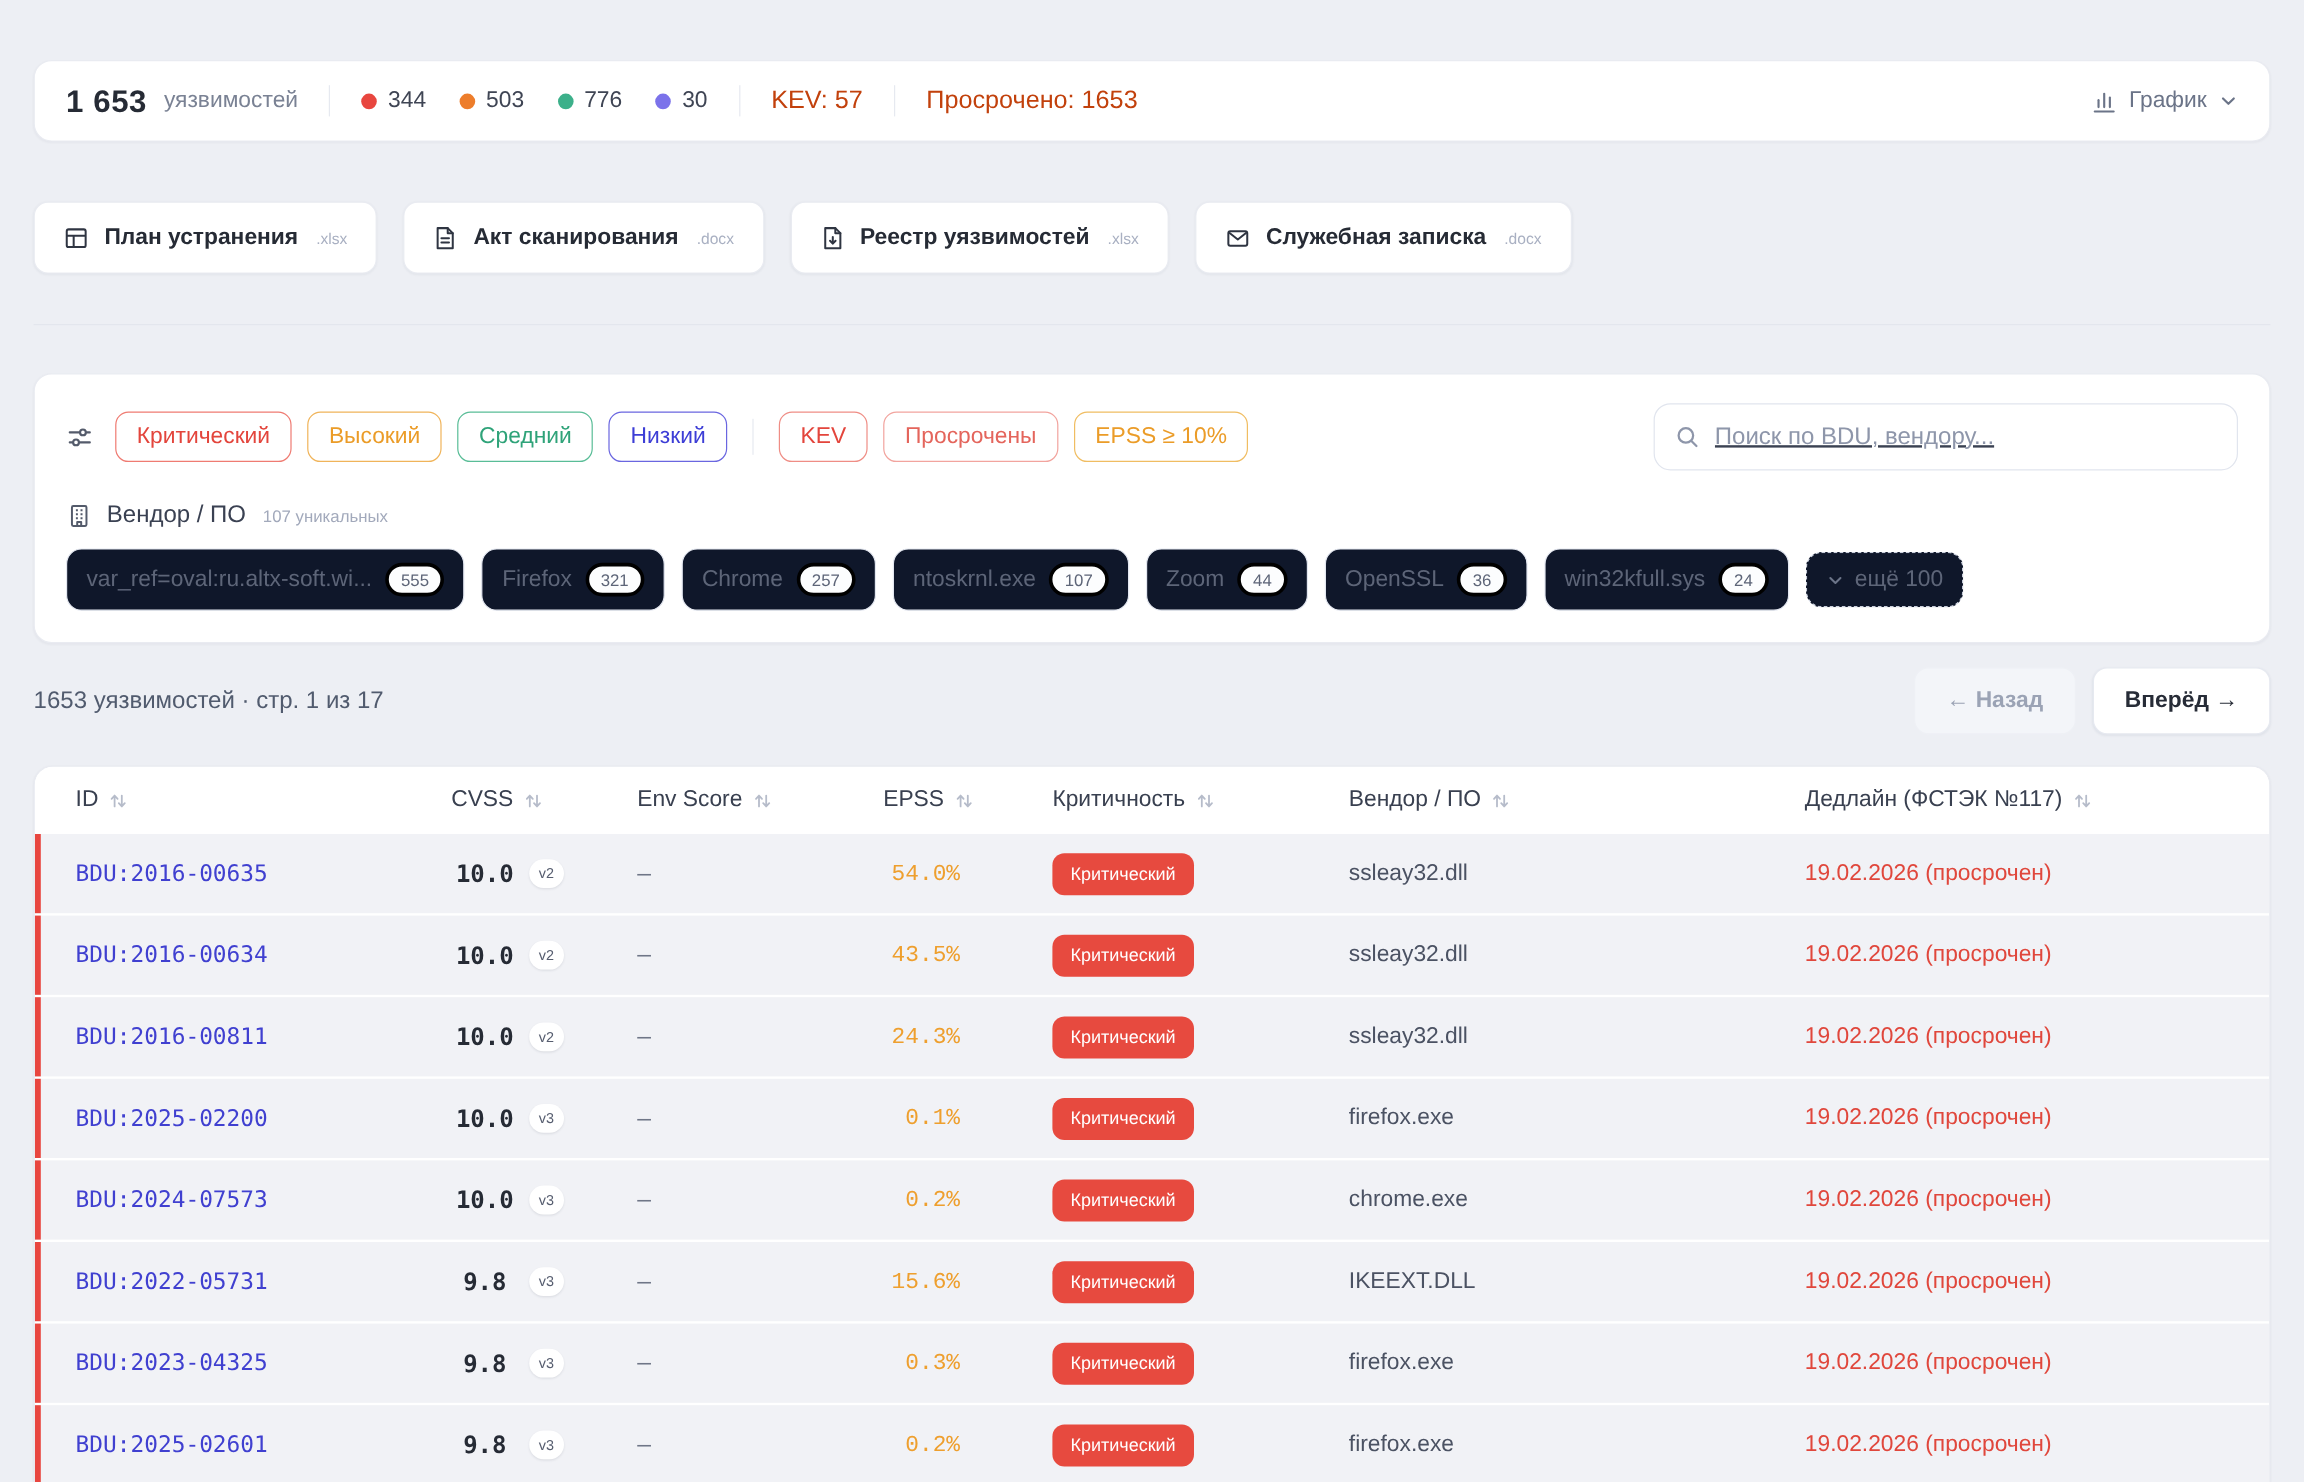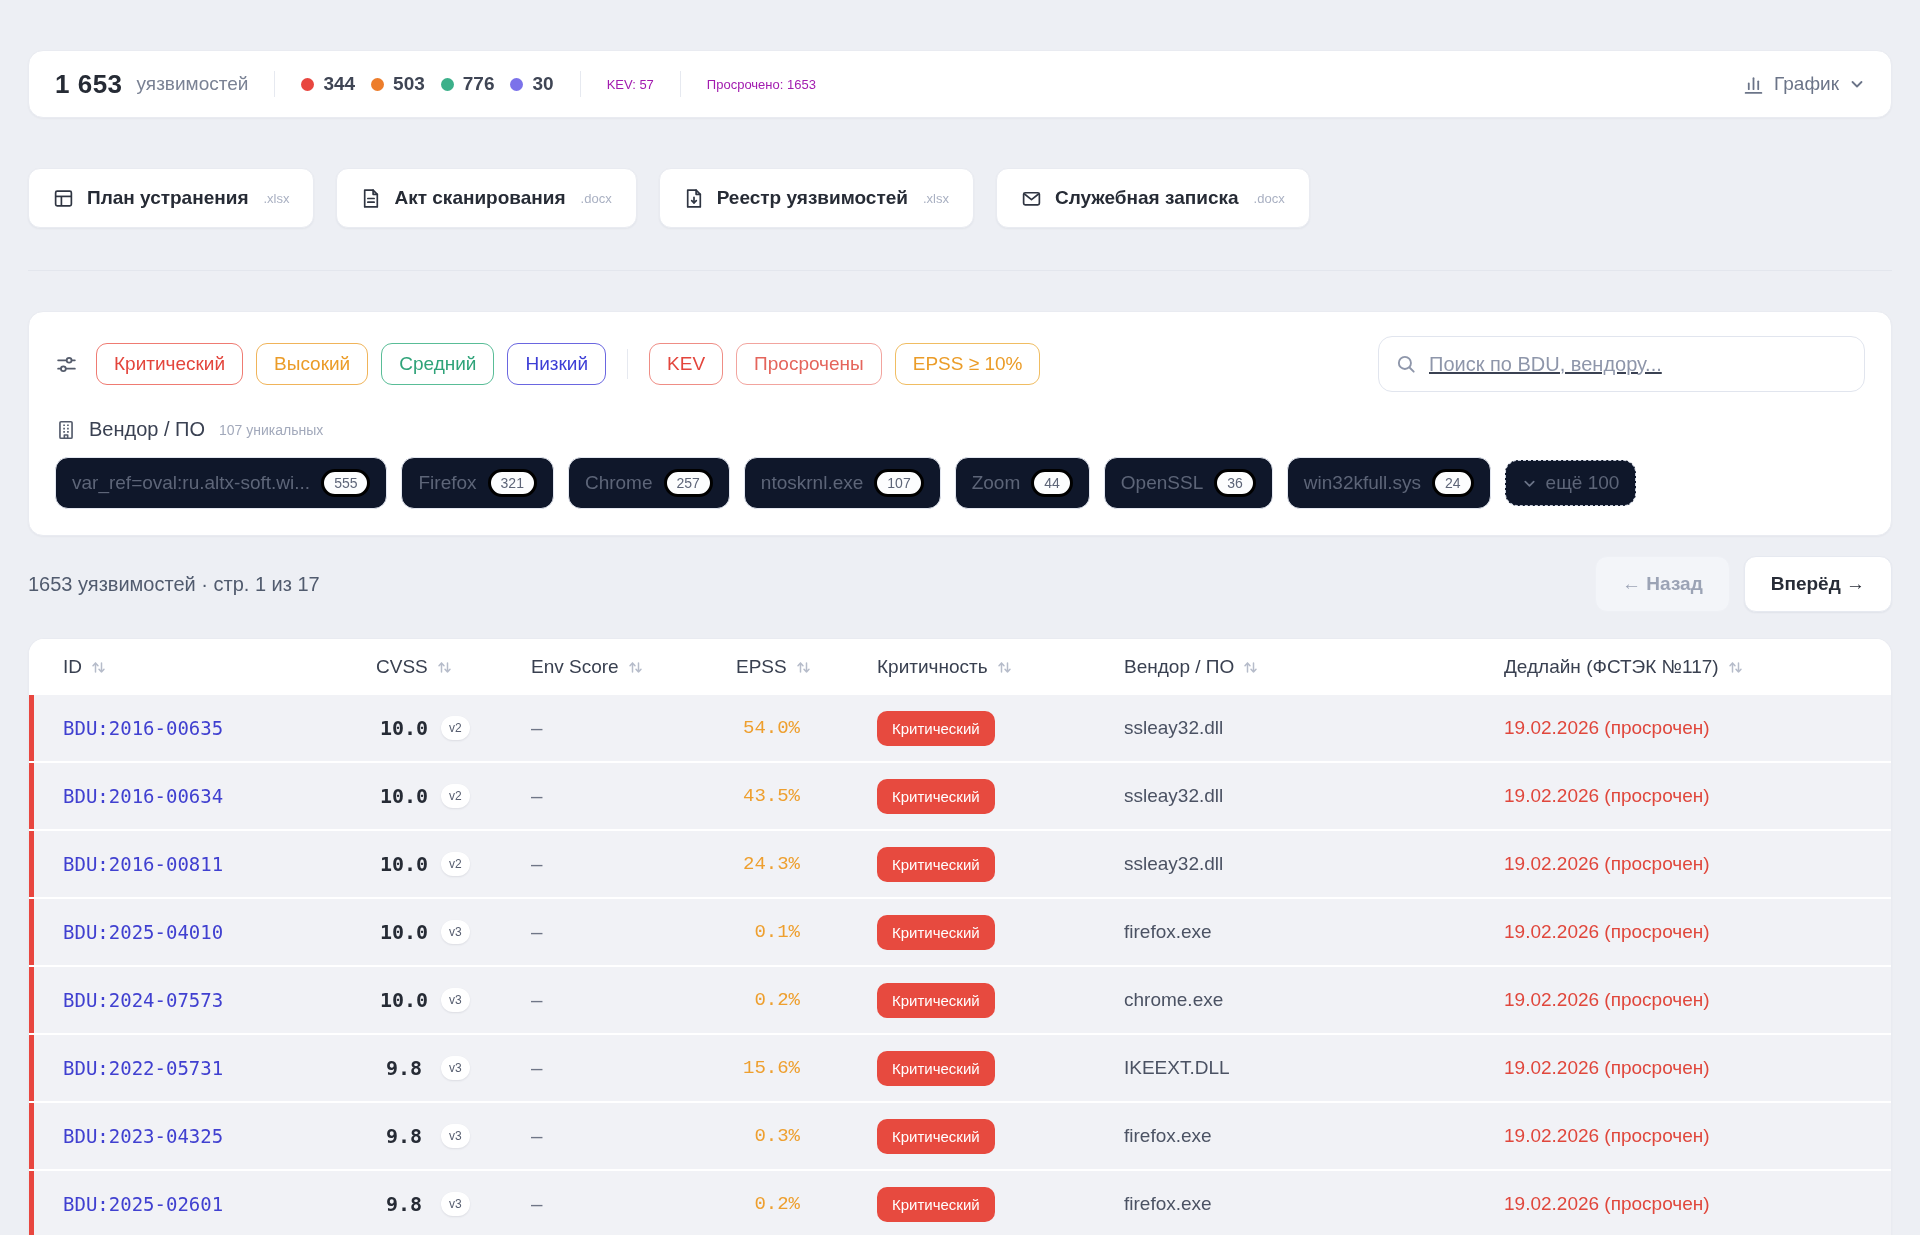--- a/index.html
+++ b/index.html
@@ -20,28 +20,28 @@
 
   
   .statsbar {
     margin-top:50px; height:68px;
     display:flex; align-items:center;
     padding:0 26px;
   }
   .total { font-size:26px; font-weight:bold; color:#262b35; letter-spacing:.5px; }
   .total-label { font-size:19px; color:#7a8294; margin-left:14px; }
   .vdiv { width:1px; height:26px; background:#e6e9f0; margin:0 26px; flex:none; }
-  .legend { display:flex; align-items:center; gap:16px;font-weight:bold; }
+  .legend { display:flex; align-items:center; gap:28px; }
   .legend-item { display:flex; align-items:center; gap:9px; font-size:19px; color:#3f4554; }
   .dot { width:13px; height:13px; border-radius:50%; display:inline-block; }
   .dot-critical { background:#e8463f; }
   .dot-high     { background:#ed7d2b; }
   .dot-medium   { background:#3cb08a; }
   .dot-low      { background:#7b72ea; }
-  .kev, .overdue { font-size:13px; color:#a21caf; }
+  .kev, .overdue { font-size:21px; color:#c2410c; }
   .chart-toggle { margin-left:auto; display:flex; align-items:center; gap:10px;
                   font-size:19px; color:#6b7488; cursor:pointer; }
 
   
   .docs-row { margin-top:50px; display:flex; gap:22px; }
   .doc-btn {
     background:#fff; border:1px solid #e9ebf1; border-radius:12px;
     box-shadow:0 1px 2px rgba(25,35,60,.05);
     height:60px; padding:0 24px;
     display:inline-flex; align-items:center; gap:13px;
@@ -433,21 +433,21 @@
           </div>
         <div class="td">
             <span class="sev-badge">Критический</span>
           </div>
         <div class="td">ssleay32.dll</div>
         <div class="td td-deadline">19.02.2026 (просрочен)</div>
       </div>
 
       <div class="tgrid trow">
         <div class="td">
-            <a class="bdu-link">BDU:2025-04010</a>
+            <a class="bdu-link">BDU:2025-02200</a>
           </div>
         <div class="td">
             <span class="cvss-val">10.0</span>
             <span class="ver-badge">v3</span>
           </div>
         <div class="td env-dash">—</div>
         <div class="td">
             <span class="epss-val">0.1%</span>
           </div>
         <div class="td">

